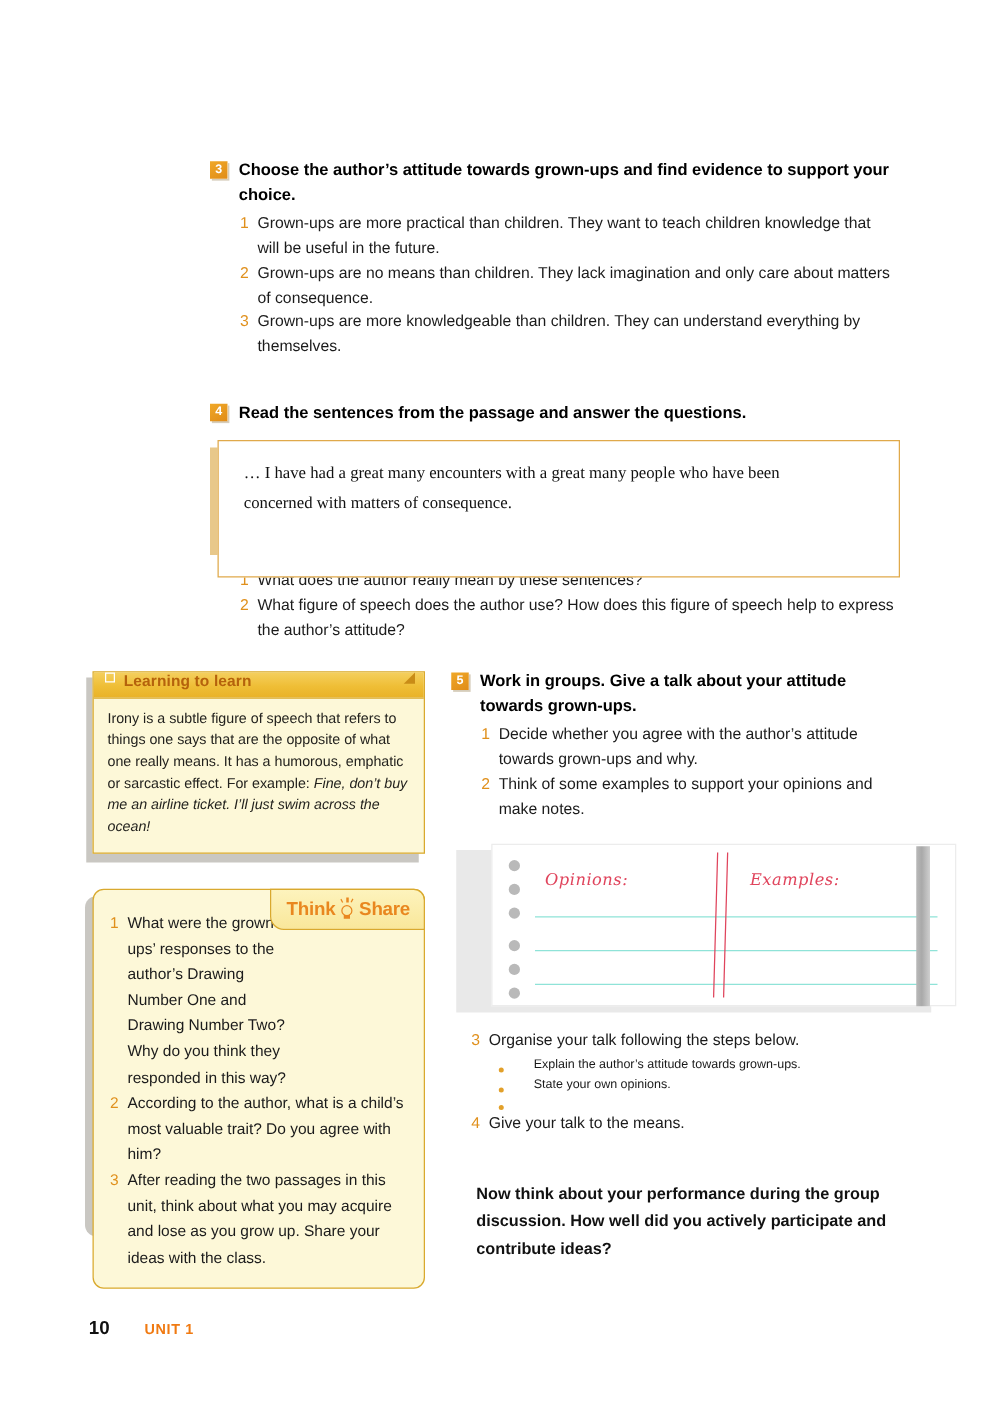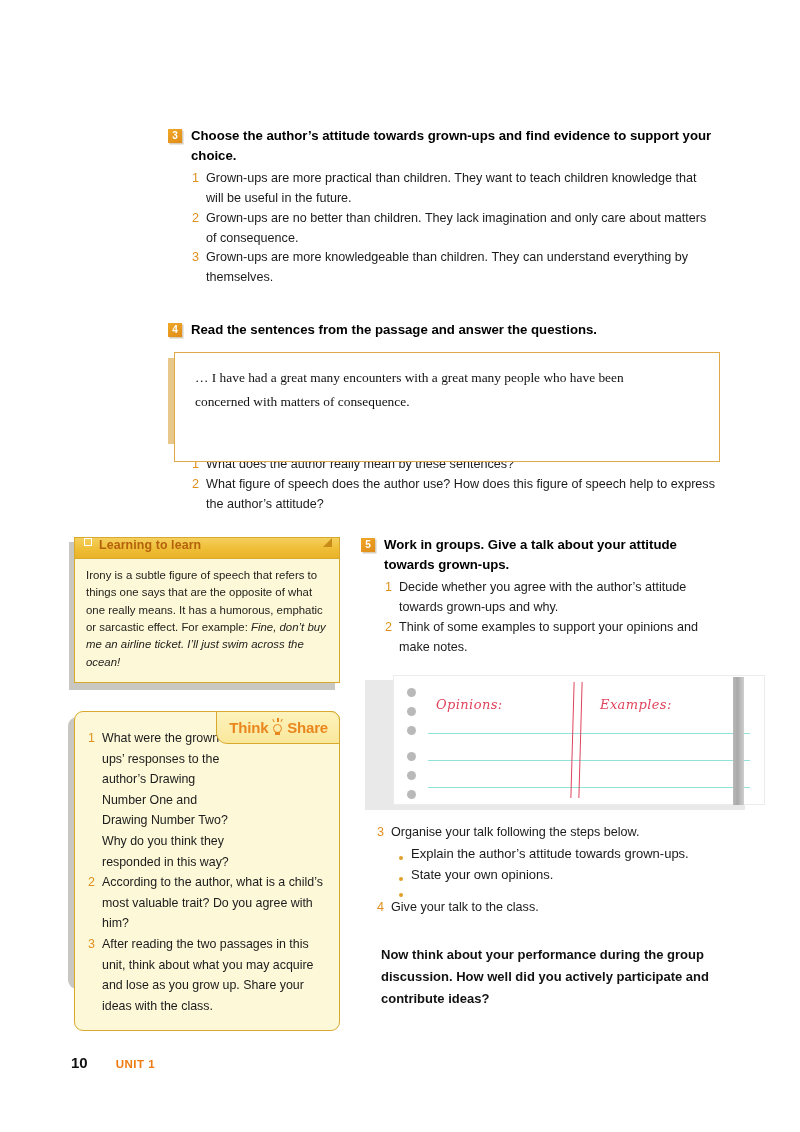--- a/index.html
+++ b/index.html
@@ -61,22 +61,22 @@
     color: #e0901c;
     font-weight: normal;
     flex: 0 0 auto;
     min-width: 8px;
     text-align: right;
   }
 
   .dot-item {
     display: flex;
     align-items: center;
-    gap: 8px;
-    font-size: 13px;
+    gap: 24px;
+    font-size: 10px;
     line-height: 1.6;
   }
   .dot {
     flex: 0 0 auto;
     width: 4px; height: 4px;
     border-radius: 50%;
     background: #e8a game;
     background: #e2a02a;
     margin-top: 8px;
   }
@@ -338,21 +338,21 @@
       <span class="num-badge">3</span>
       <span class="ex-head-text">Choose the author’s attitude towards grown-ups and find evidence to support your choice.</span>
     </div>
     <div class="sub-list">
       <div class="sub-item">
         <span class="sub-n">1</span>
         <span>Grown-ups are more practical than children. They want to teach children knowledge that will be useful in the future.</span>
       </div>
       <div class="sub-item">
         <span class="sub-n">2</span>
-        <span>Grown-ups are no better than children. They lack imagination and only care about matters of consequence.</span>
+        <span>Grown-ups are no means than children. They lack imagination and only care about matters of consequence.</span>
       </div>
       <div class="sub-item">
         <span class="sub-n">3</span>
         <span>Grown-ups are more knowledgeable than children. They can understand everything by themselves.</span>
       </div>
     </div>
   </section>
 
   <section id="ex4">
     <div class="ex-head">
@@ -484,21 +484,21 @@
         <span class="dot"></span>
         <span>State your own opinions.</span>
       </div>
       <div class="dot-item">
         <span class="dot"></span>
       </div>
     </div>
     <div class="sub-list">
       <div class="sub-item">
         <span class="sub-n">4</span>
-        <span>Give your talk to the class.</span>
+        <span>Give your talk to the means.</span>
       </div>
     </div>
   </section>
 
   <p id="closing">Now think about your performance during the group discussion. How well did you actively participate and contribute ideas?</p>
 
   <footer id="footer">
     <span class="pg-num">10</span>
     <span class="pg-unit">UNIT 1</span>
   </footer>

